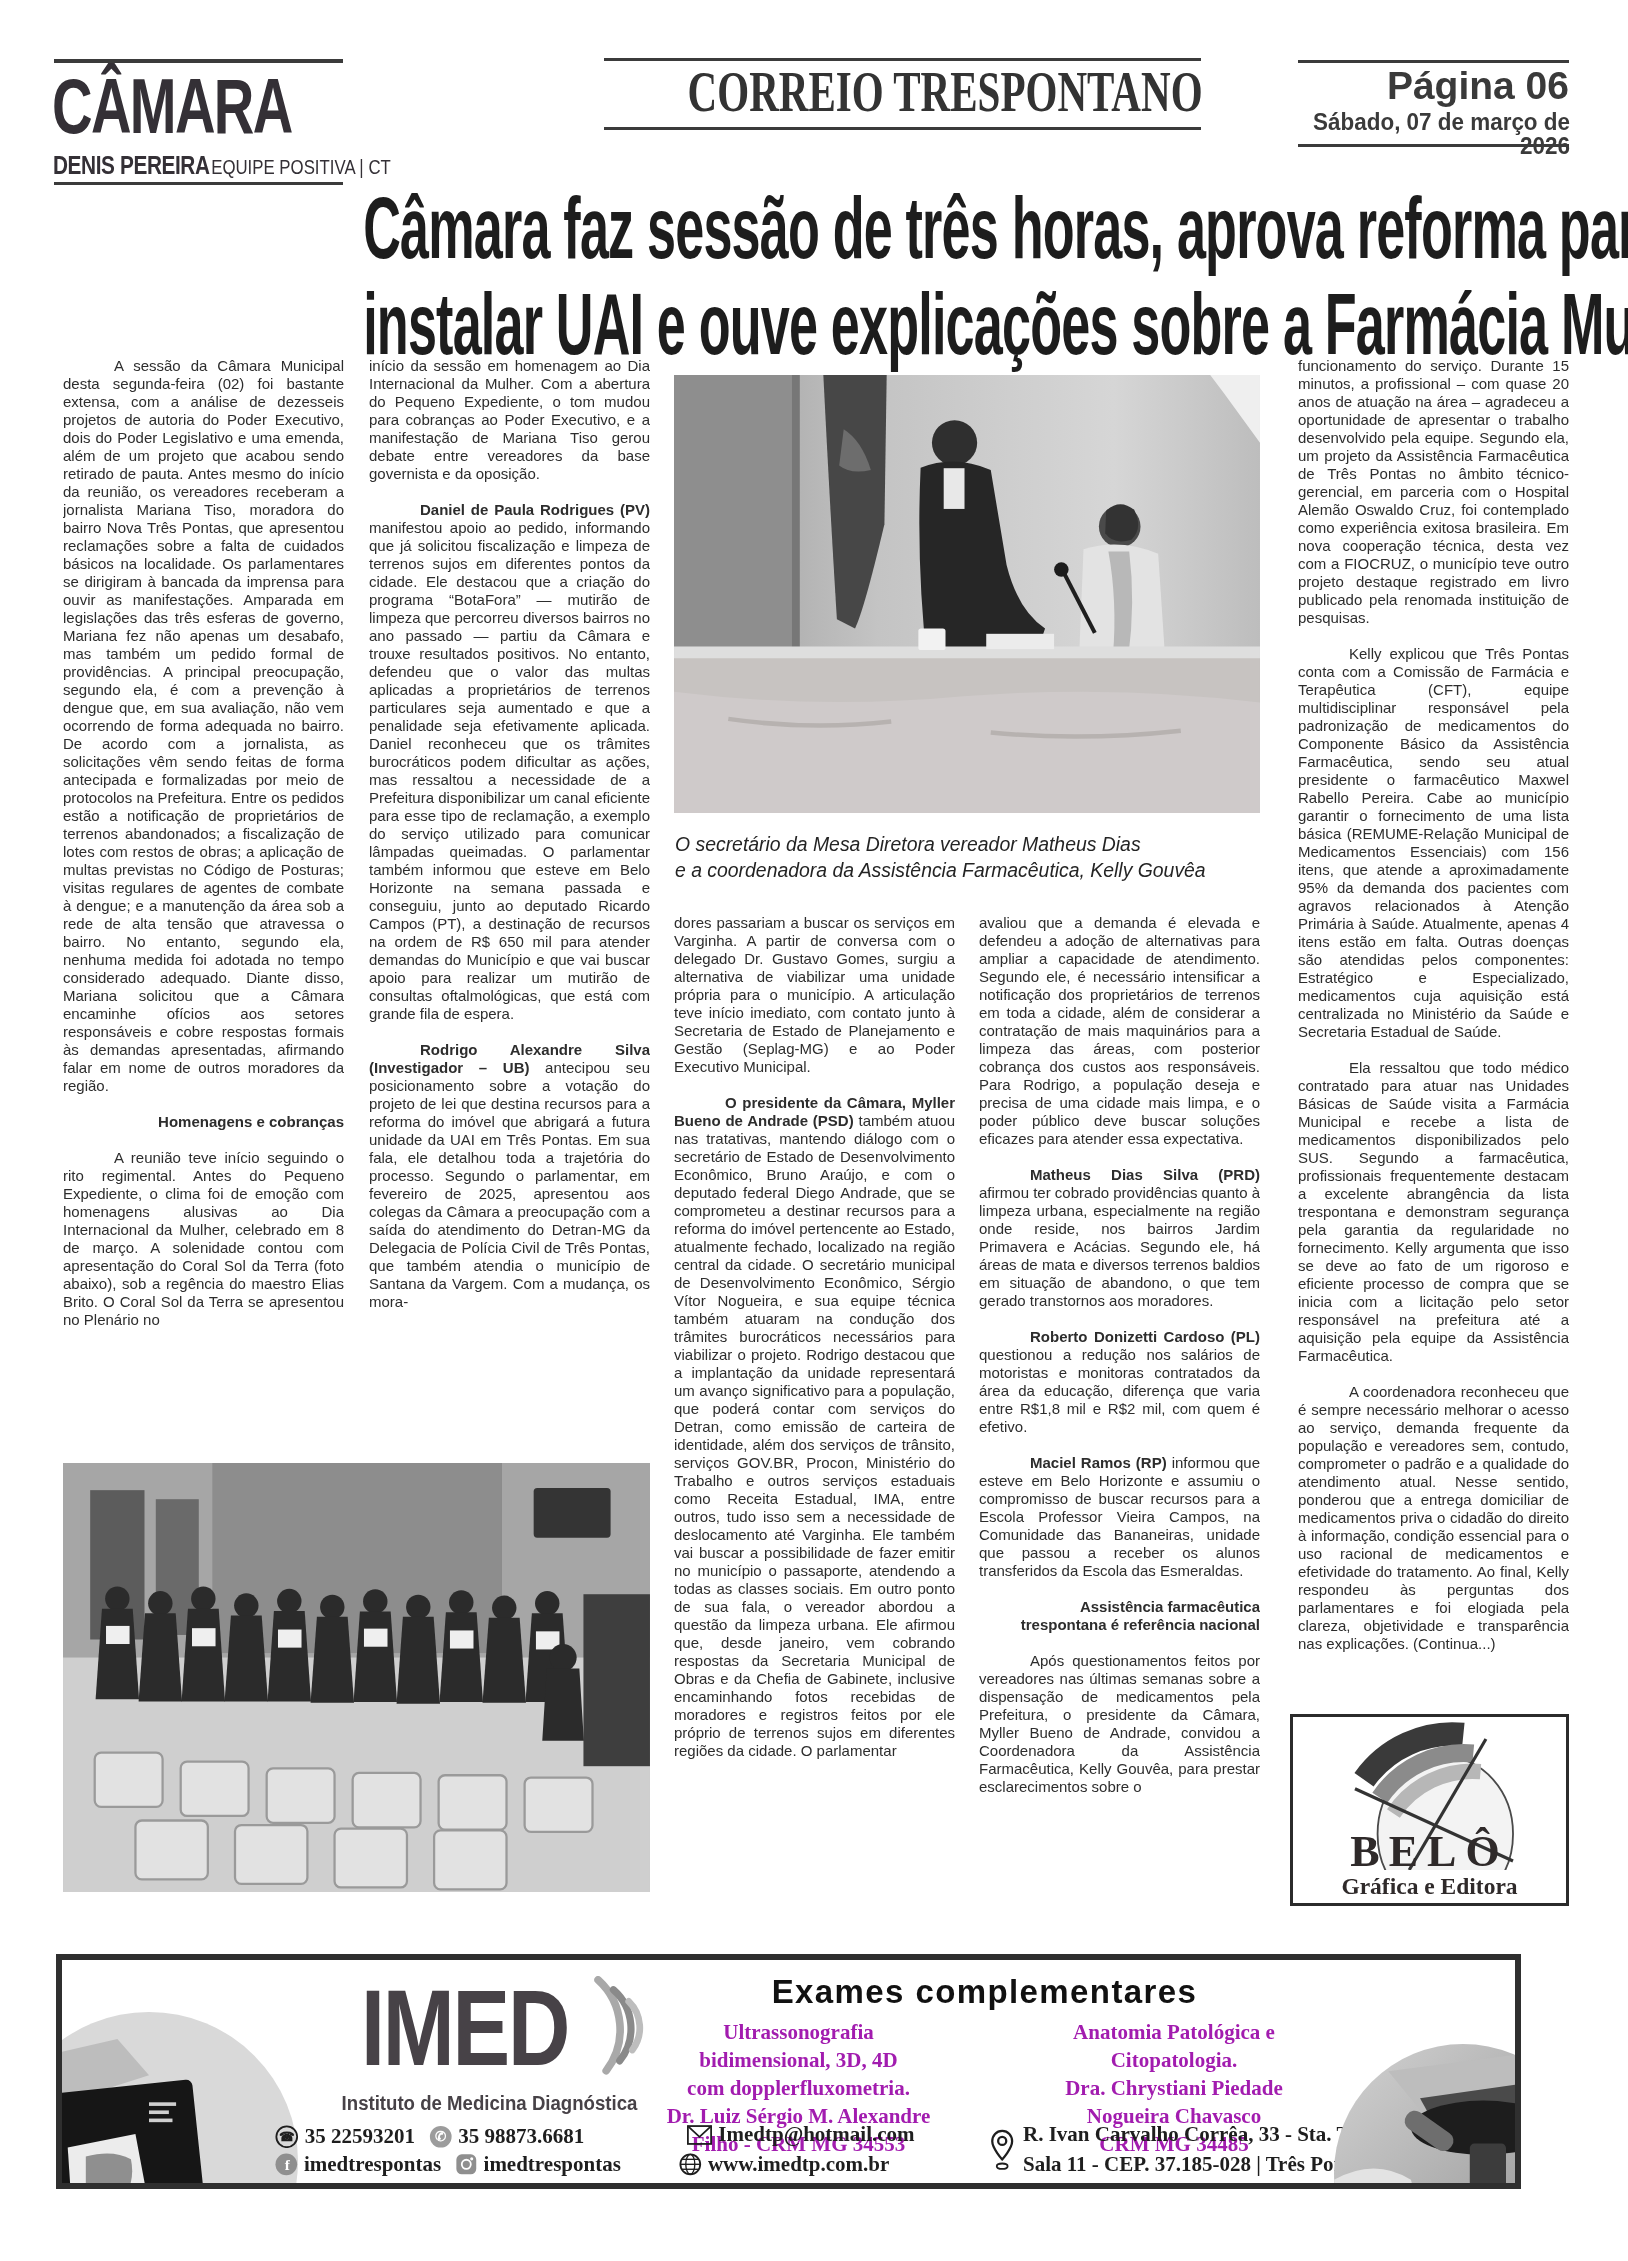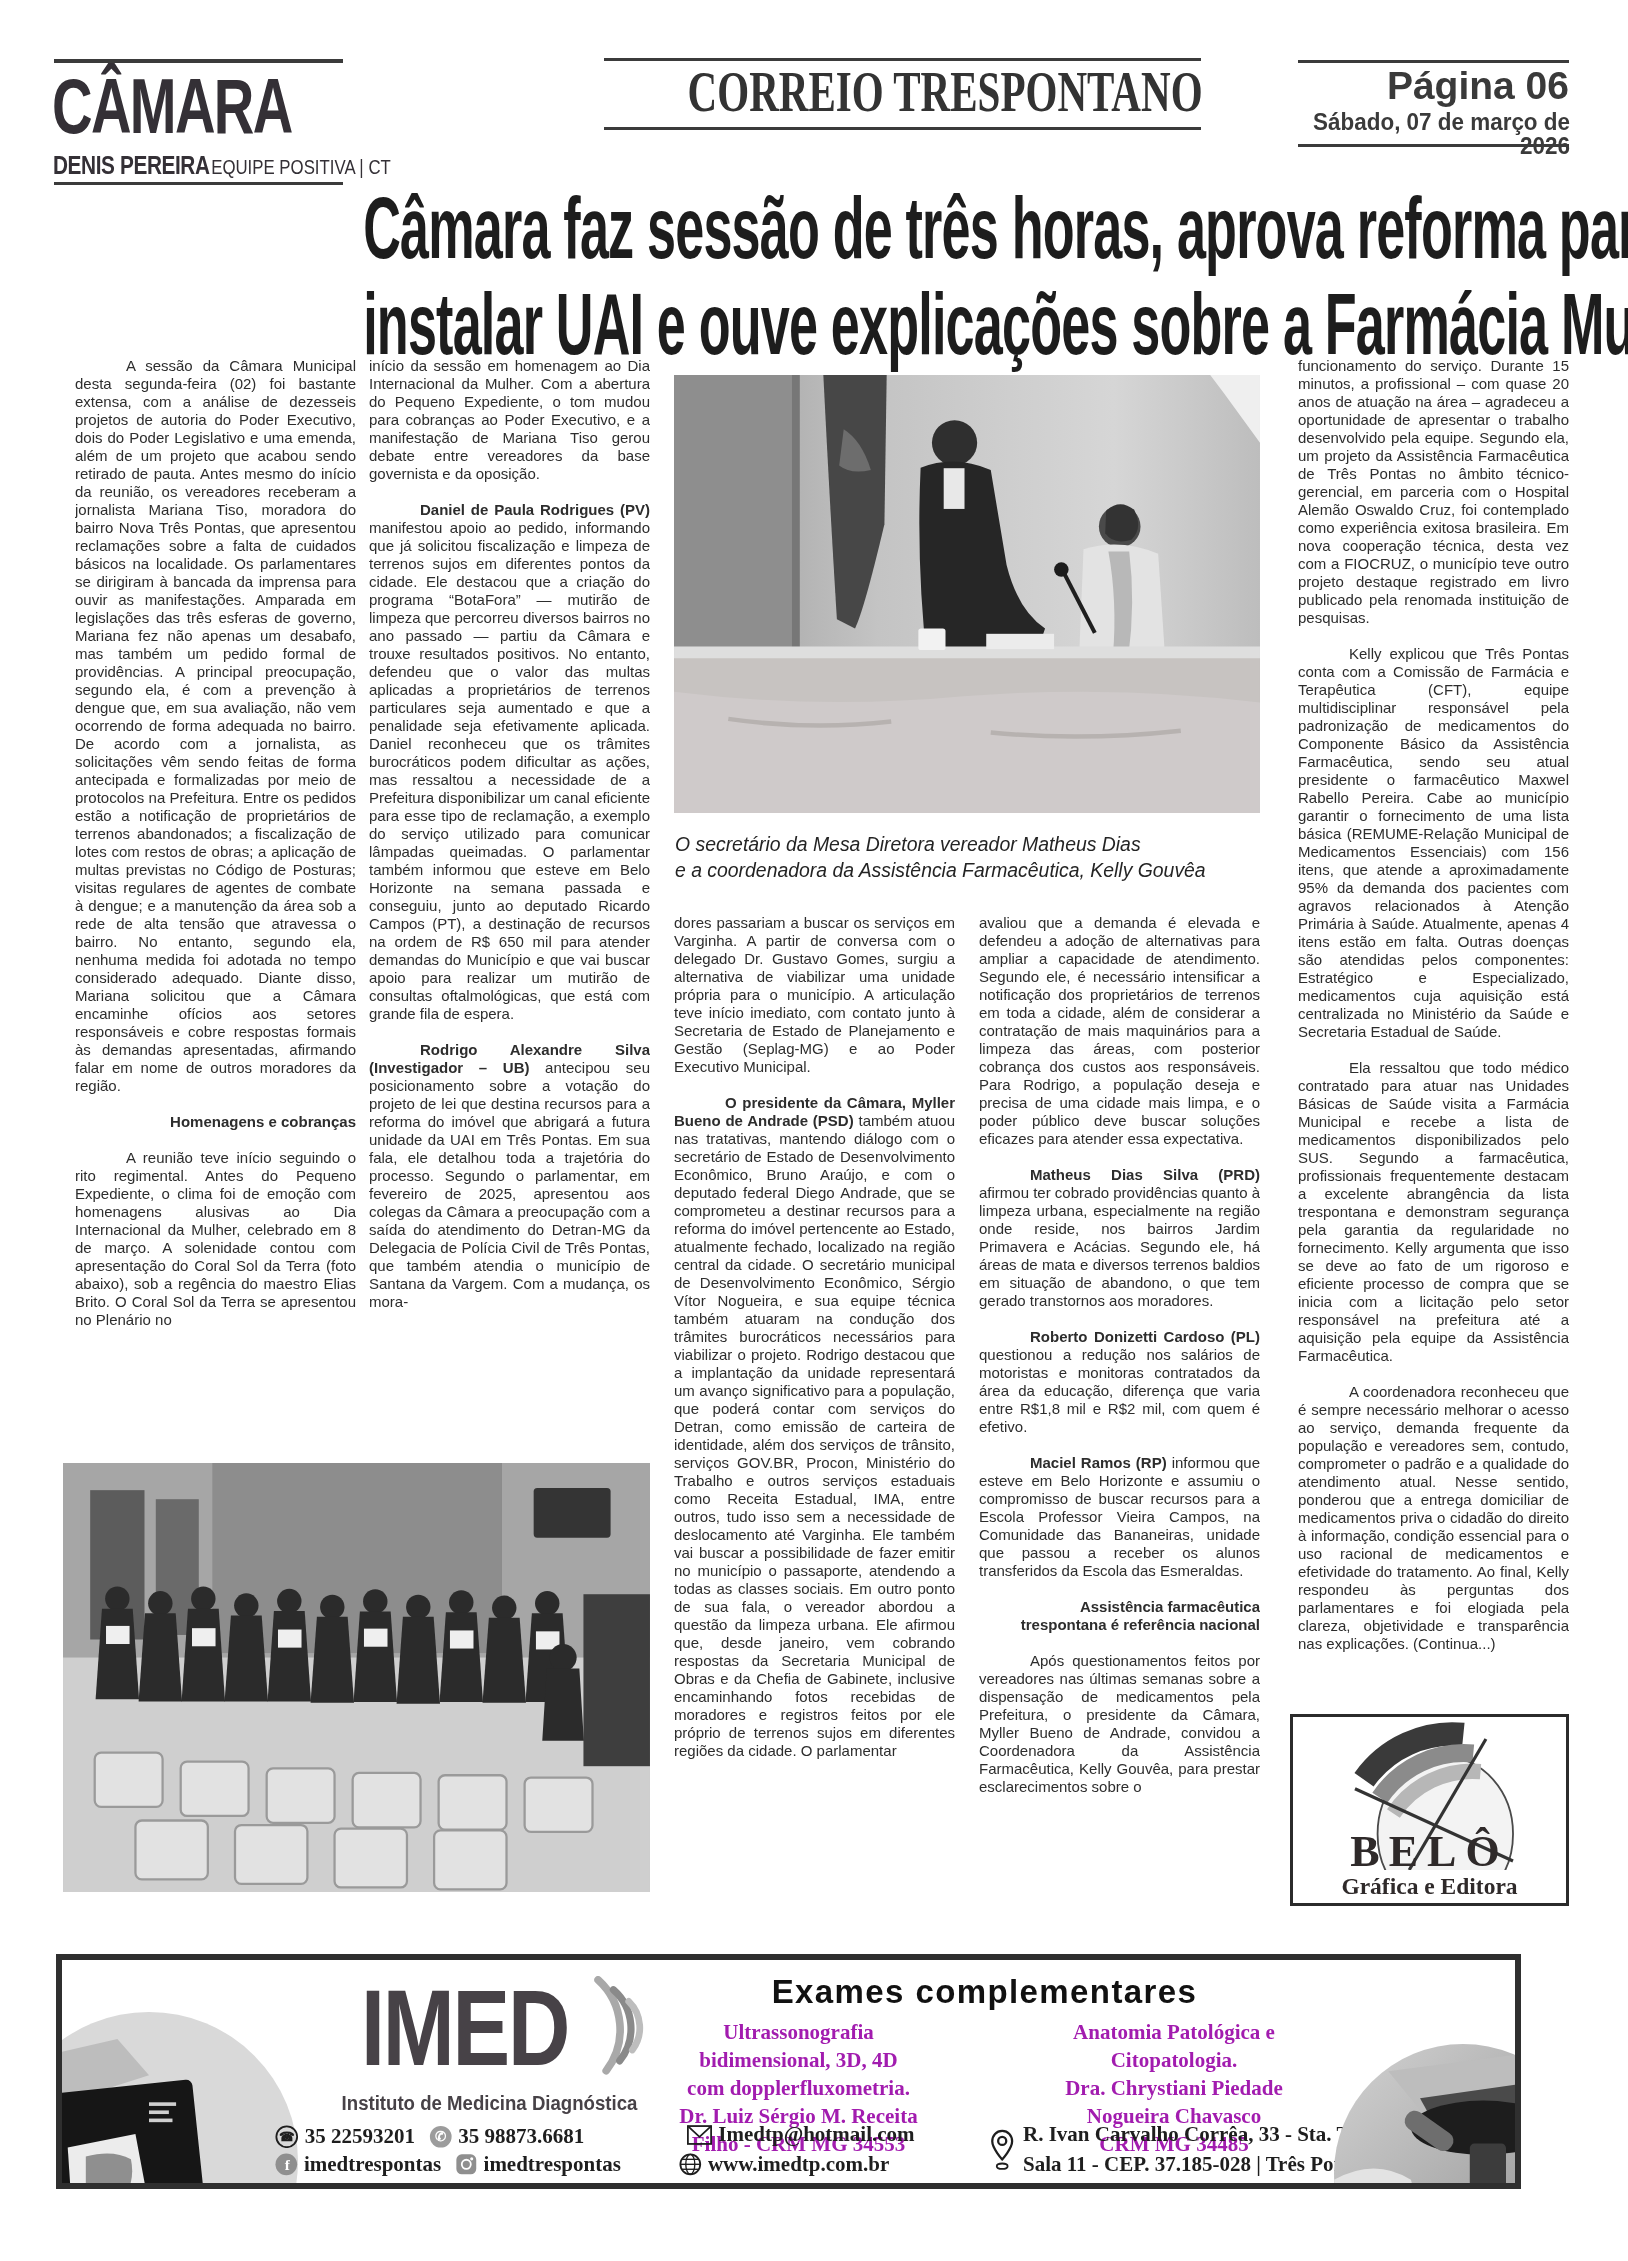--- a/index.html
+++ b/index.html
@@ -23,21 +23,21 @@
   .headline{position:absolute;left:63px;top:180px;width:1501px;text-align:center;color:#1d1d1d;}
   .headline .hl{font-weight:700;font-size:87px;line-height:96px;white-space:nowrap;letter-spacing:-1.4px;
       transform:scaleX(.60);transform-origin:center top;}
   
   .col{position:absolute;font-size:15px;line-height:18px;text-align:justify;color:#2d2d2d;overflow:hidden;}
   .col p{margin:0;}
   .col .para.ind{text-indent:51px;}
   .col .para+.para,.col .subhead+.para,.col .para+.subhead{margin-top:18px;}
   .subhead{font-weight:700;white-space:pre-line;text-align:right;}
   .lead{font-weight:700;}
-  #col1{left:63px;top:357px;width:281px;height:1099px;margin-left:12px;}
+  #col1{left:63px;top:357px;width:281px;height:1099px;}
   #col2{left:369px;top:357px;width:281px;height:1099px;}
   #col3{left:674px;top:914px;width:281px;height:988px;}
   #col4{left:979px;top:914px;width:281px;height:988px;}
   #col5{left:1298px;top:357px;width:271px;height:1350px;}
   
   .photo{position:absolute;overflow:hidden;background:#cfcfcf;}
   #session-photo{left:674px;top:375px;width:586px;height:438px;}
   #choir-photo{left:63px;top:1463px;width:587px;height:429px;}
   .caption{position:absolute;left:675px;top:831px;width:583px;
       font-style:italic;font-size:19.4px;line-height:26px;color:#242424;}
@@ -330,21 +330,21 @@
           </svg>
       </span>
       <span>imedtrespontas</span>
     </div>
 
     <div class="banner-title">Exames complementares</div>
     <div id="svc-left" class="svc">
         <div class="svc-line">Ultrassonografia</div>
         <div class="svc-line">bidimensional, 3D, 4D</div>
         <div class="svc-line">com dopplerfluxometria.</div>
-        <div class="svc-line">Dr. Luiz Sérgio M. Receita</div>
+        <div class="svc-line">Dr. Luiz Sérgio M. Alexandre</div>
         <div class="svc-line">Filho - CRM MG 34553</div>
       </div>
     <div id="svc-right" class="svc">
         <div class="svc-line">Anatomia Patológica e</div>
         <div class="svc-line">Citopatologia.</div>
         <div class="svc-line">Dra. Chrystiani Piedade</div>
         <div class="svc-line">Nogueira Chavasco</div>
         <div class="svc-line">CRM MG 34485</div>
       </div>
 

